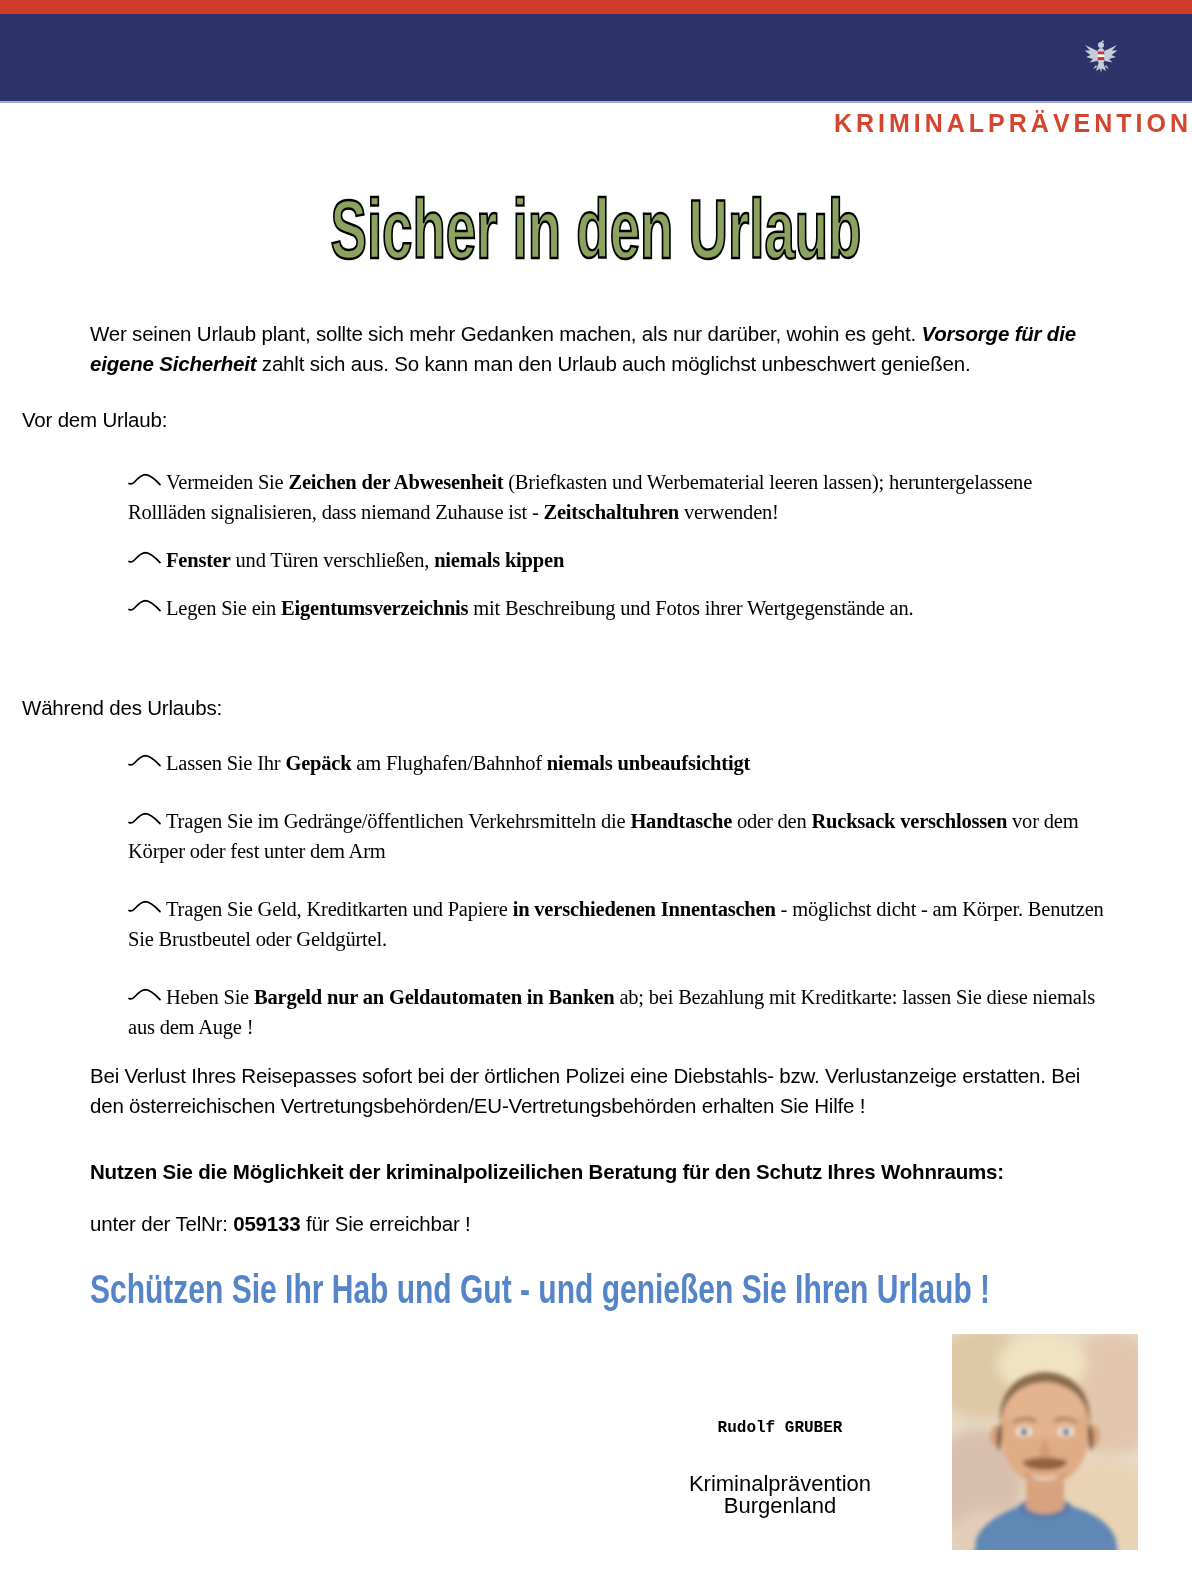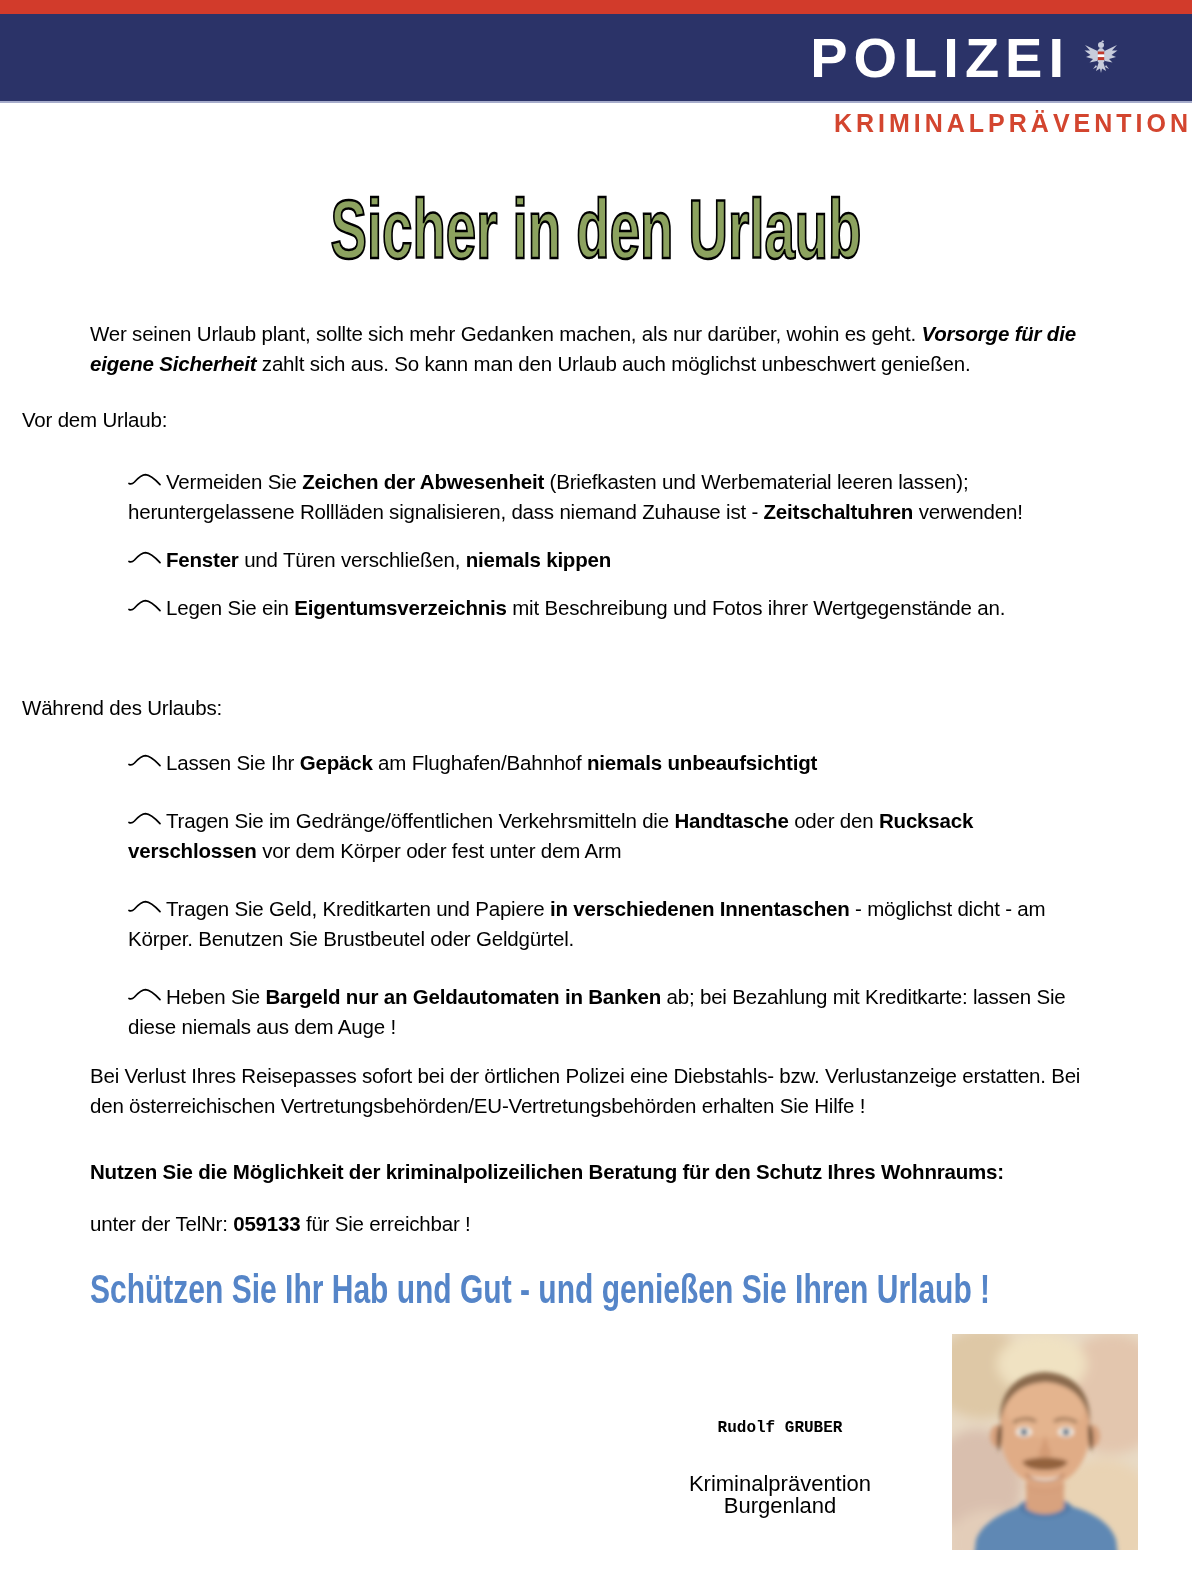--- a/index.html
+++ b/index.html
@@ -38,21 +38,21 @@
   
   .bodytext { font-size:20.5px; line-height:30px; letter-spacing:-0.2px; }
   .intro   { margin:46px 87px 0 90px; }
   .m-left  { margin-left:90px; margin-right:87px; }
   .sec-heading { margin-top:26px;margin-left:22px; }
   .sec-heading.gap-big { margin-top:70px; }
   b, .b { font-weight:bold; }
   .bi { font-weight:bold; font-style:italic; }
   ul.bullets { list-style:none; margin:32px 87px 0 128px; }
   ul.bullets.loose { margin-top:25px; }
-  ul.bullets li { width:977px; }
+  ul.bullets li { width:977px;font-family:Liberation Serif, serif; }
   ul.bullets li + li { margin-top:18px; }
   ul.bullets.loose li + li { margin-top:28px; }
   .tick { display:inline-block; width:33px; height:14px; margin-right:5px; vertical-align:baseline; position:relative; top:-3px; }
   .outro  { margin-top:19px; }
   .advice { margin-top:36px; font-weight:bold; }
   .phone  { margin-top:22px; }
   .closing {
     margin:26px 0 0 90px; font-size:40px; font-weight:bold; line-height:48px;
     color:#5585c8; transform:scaleX(0.75); transform-origin:0 50%;
     white-space:nowrap;
@@ -68,21 +68,20 @@
   }
   .photo svg { display:block; }
 </style>
 </head>
 <body>
 
 <div class="page">
 
   <div class="stripe-red"></div>
   <div class="navy-bar">
-    <span class="brand">POLIZEI</span>
     <svg class="eagle" viewBox="0 0 34 36" xmlns="http://www.w3.org/2000/svg">
       <g fill="#c7ccdb">
         <circle cx="17" cy="5" r="3"></circle>
         <path d="M17 2 L19 0 L20 2 Z"></path>
         <ellipse cx="17" cy="16" rx="4.5" ry="8"></ellipse>
         <path d="M13.5 11 L1 5 L6 10.5 L0.5 10.5 L6.5 15 L2 17 L9 19 L5.5 22.5 L13 21 Z"></path>
         <path d="M20.5 11 L33 5 L28 10.5 L33.5 10.5 L27.5 15 L32 17 L25 19 L28.5 22.5 L21 21 Z"></path>
         <path d="M14.5 23 L12 31 L16 28.5 L17 33 L18 28.5 L22 31 L19.5 23 Z"></path>
         <path d="M12 25 L9 29 L13 27 Z M22 25 L25 29 L21 27 Z"></path>
       </g>

